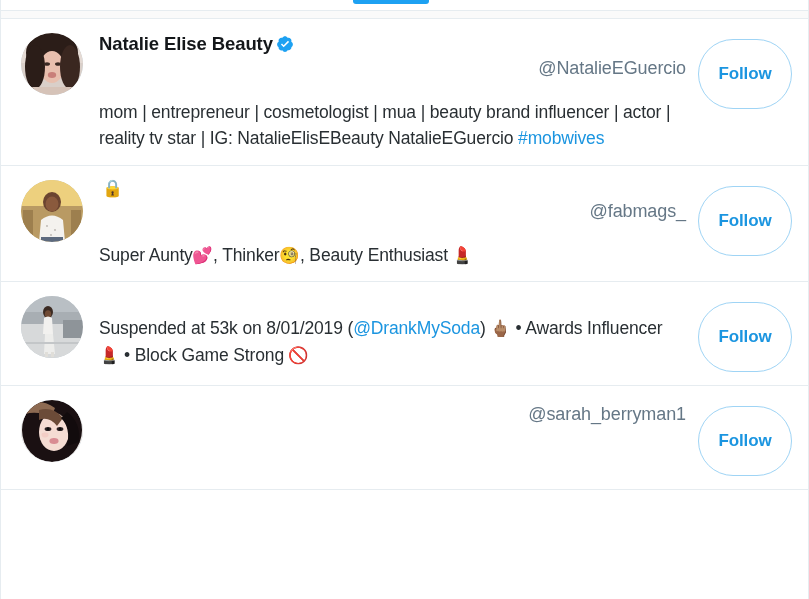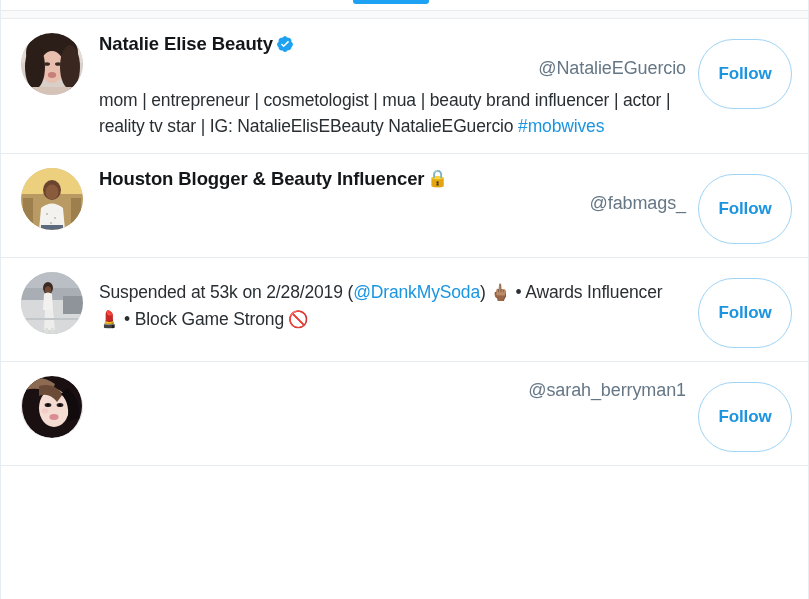--- a/index.html
+++ b/index.html
@@ -101,21 +101,21 @@
     margin-top: 4px;
     line-height: 1.2;
     letter-spacing: -0.1px;
     text-align: right;
   }
 
   .bio {
     font-size: 17.5px;
     color: #292f33;
     line-height: 1.52;
-    margin-top: 7px;
+    margin-top: 19px;
     word-wrap: break-word;
     letter-spacing: -0.15px;
   }
   .bio .link { color: #1b95e0; }
   .bio .emoji { font-size: 16.5px; }
 
   .follow-button {
     flex: 0 0 auto;
     align-self: flex-start;
     margin-top: 6px;
@@ -217,24 +217,24 @@
             <circle cx="26" cy="46" r="0.9" fill="#b8b3ad"></circle>
             <circle cx="34" cy="50" r="0.9" fill="#b8b3ad"></circle>
             <circle cx="30" cy="55" r="0.9" fill="#b8b3ad"></circle>
             <rect x="20" y="57" width="22" height="6" fill="#5d6a7d"></rect>
           </g>
         </svg>
       </div>
       <div class="card-main">
         <div class="card-text">
           <div class="name-row">
-            <span class="display-name">Houston Blogger &amp; Beauty Influencer</span>
             <span class="name-badge">🔒</span>
           </div>
           <span class="handle">@fabmags_</span>
+          <div class="bio"><span>Super Aunty</span><span class="emoji">💕</span><span>, Thinker</span><span class="emoji">🧐</span><span>, Beauty Enthusiast </span><span class="emoji">💄</span></div>
         </div>
         <div class="follow-button">Follow</div>
       </div>
     </div>
 
     <div class="user-card">
       <div class="avatar">
         <svg viewBox="0 0 62 62">
           <defs>
               <clipPath id="c3">
@@ -252,21 +252,21 @@
             <path d="M23 22 q4 -3 8 0 l1 16 h-10 z" fill="#f2f1ef"></path>
             <path d="M24 38 l8 0 l2 20 h-11 z" fill="#ededeb"></path>
             <rect x="24" y="56" width="3" height="5" fill="#e0ded9"></rect>
             <rect x="30" y="56" width="3" height="5" fill="#e0ded9"></rect>
             <rect x="0" y="46" width="62" height="2" fill="#c3c6c8"></rect>
           </g>
         </svg>
       </div>
       <div class="card-main">
         <div class="card-text">
-          <div class="bio"><span>Suspended at 53k on 2/28/2019 (</span><span class="link">@DrankMySoda</span><span>) </span><span class="emoji">🖕🏽</span><span> • Awards Influencer </span><span class="emoji">💄</span><span> • Block Game Strong </span><span class="emoji">🚫</span></div>
+          <div class="bio"><span>Suspended at 53k on 8/01/2019 (</span><span class="link">@DrankMySoda</span><span>) </span><span class="emoji">🖕🏽</span><span> • Awards Influencer </span><span class="emoji">💄</span><span> • Block Game Strong </span><span class="emoji">🚫</span></div>
         </div>
         <div class="follow-button">Follow</div>
       </div>
     </div>
 
     <div class="user-card">
       <div class="avatar">
         <svg viewBox="0 0 62 62">
           <defs>
               <clipPath id="c4">

